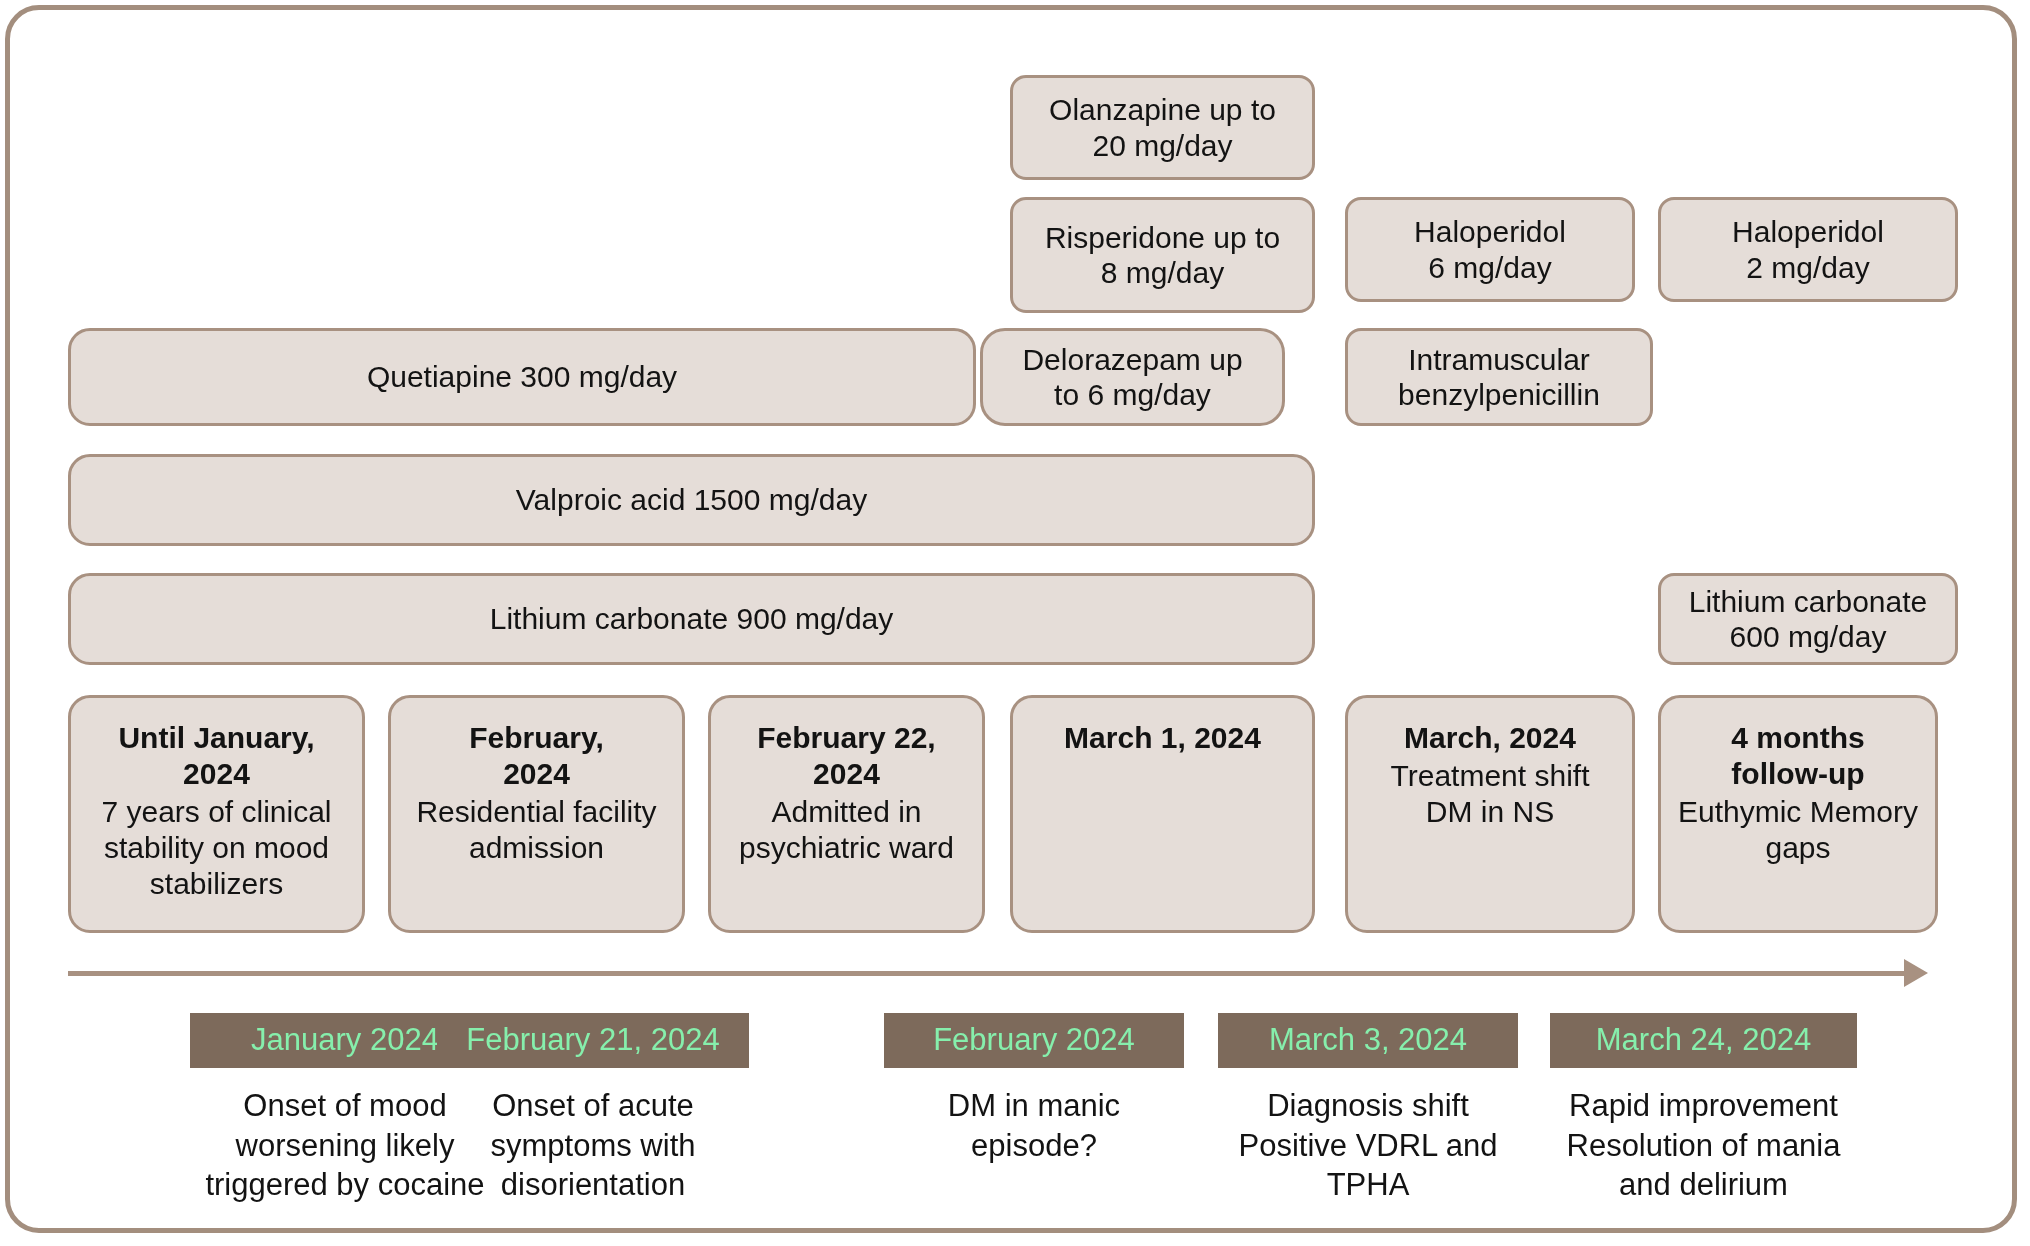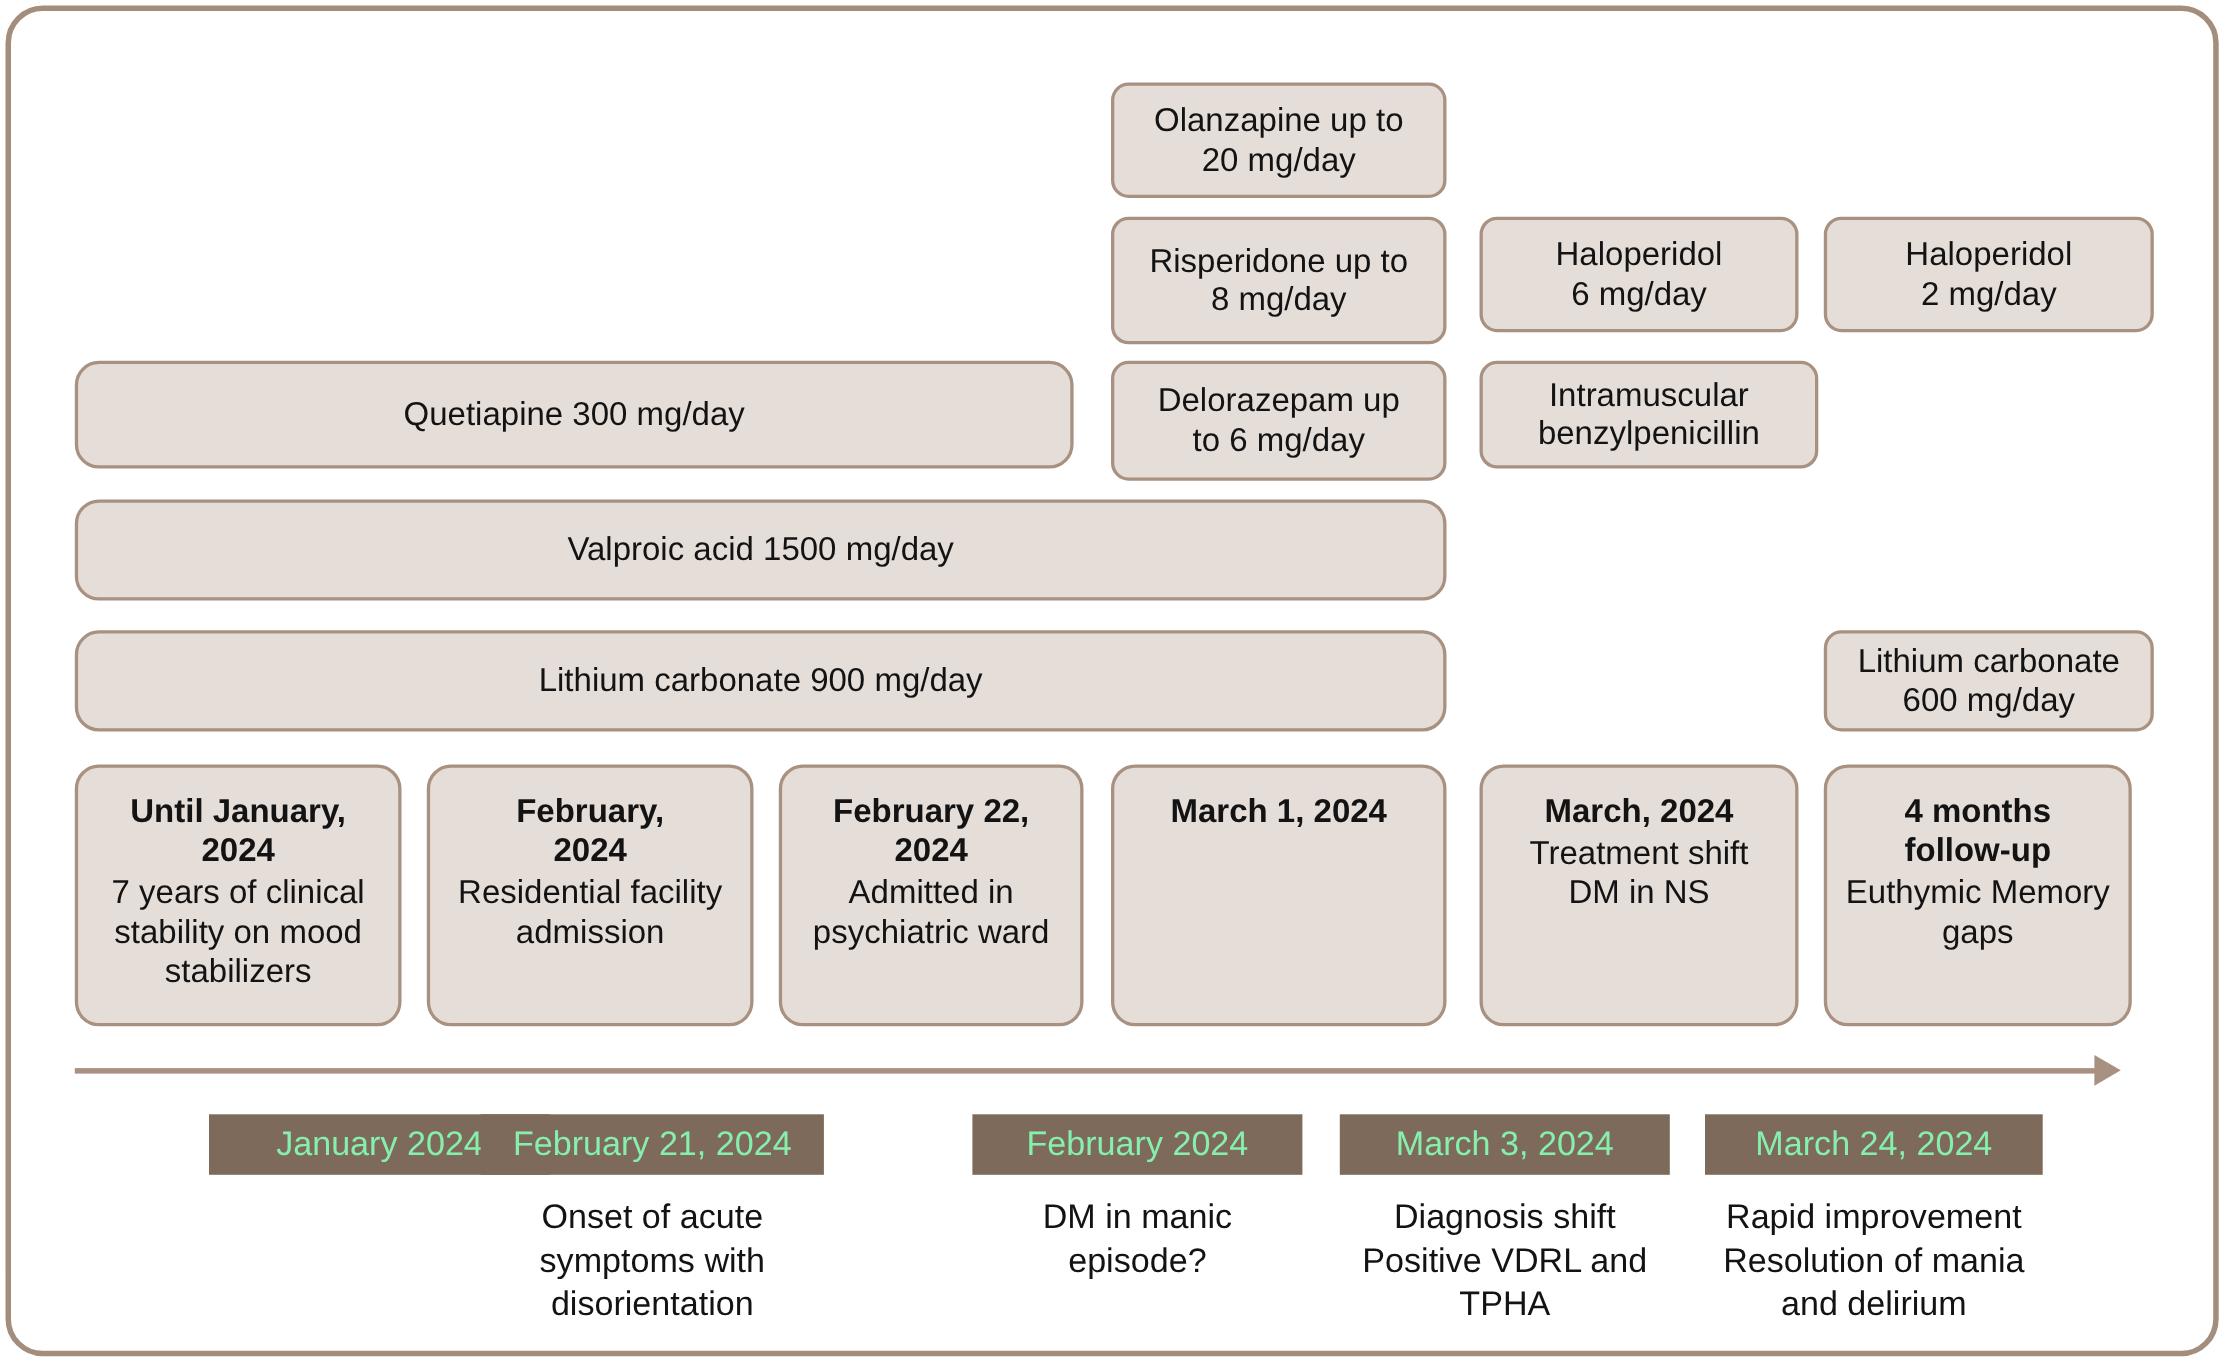--- a/index.html
+++ b/index.html
@@ -130,21 +130,21 @@
 
   <div class="box" style="left:1658px; top:197px; width:300px; height:105px;">
     <span class="med-line">Haloperidol</span>
     <span class="med-line">2 mg/day</span>
   </div>
 
   <div class="box tall" style="left:68px; top:328px; width:908px; height:98px;">
     <span class="med-line">Quetiapine 300 mg/day</span>
   </div>
 
-  <div class="box" style="left:1010px; top:328px; width:305px; height:109px;">
+  <div class="box" style="left:980px; top:328px; width:305px; height:98px;border-radius:25px;">
     <span class="med-line">Delorazepam up</span>
     <span class="med-line">to 6 mg/day</span>
   </div>
 
   <div class="box" style="left:1345px; top:328px; width:308px; height:98px;">
     <span class="med-line">Intramuscular</span>
     <span class="med-line">benzylpenicillin</span>
   </div>
 
   <div class="box tall" style="left:68px; top:454px; width:1247px; height:92px;">
@@ -197,20 +197,23 @@
 follow-up</span>
     <span class="ev-desc">Euthymic Memory
 gaps</span>
   </div>
 
   <div id="axis-line" style="left:68px; top:971px; width:1838px;"></div>
   <div id="axis-head" style="left:1904px; top:959px;"></div>
 
   <div class="tl-item" style="left:190px; top:1013px; width:310px;">
     <div class="tl-chip">January 2024</div>
+    <div class="tl-caption">Onset of mood
+worsening likely
+triggered by cocaine</div>
   </div>
 
   <div class="tl-item" style="left:437px; top:1013px; width:312px;">
     <div class="tl-chip">February 21, 2024</div>
     <div class="tl-caption">Onset of acute
 symptoms with
 disorientation</div>
   </div>
 
   <div class="tl-item" style="left:884px; top:1013px; width:300px;">

